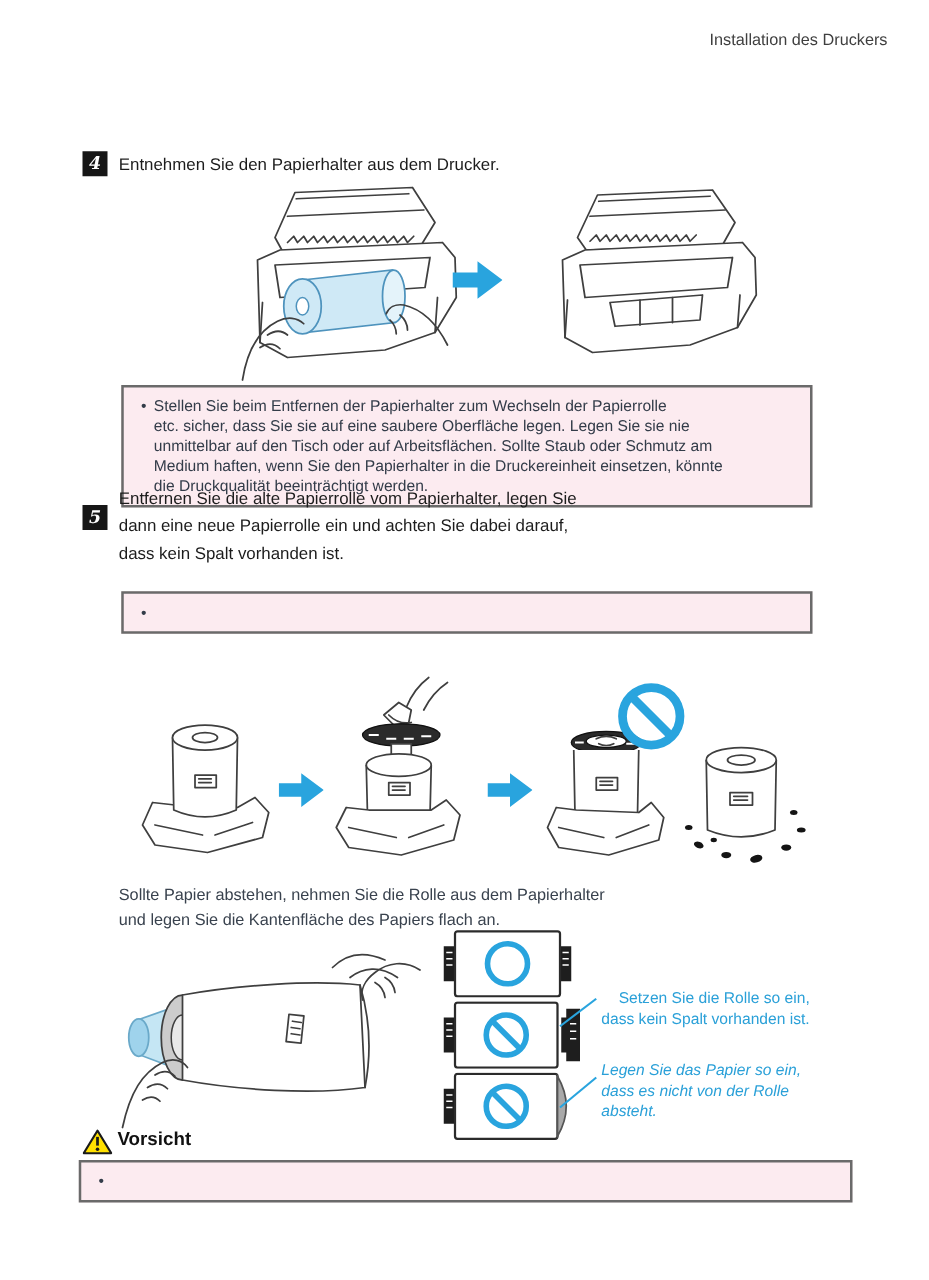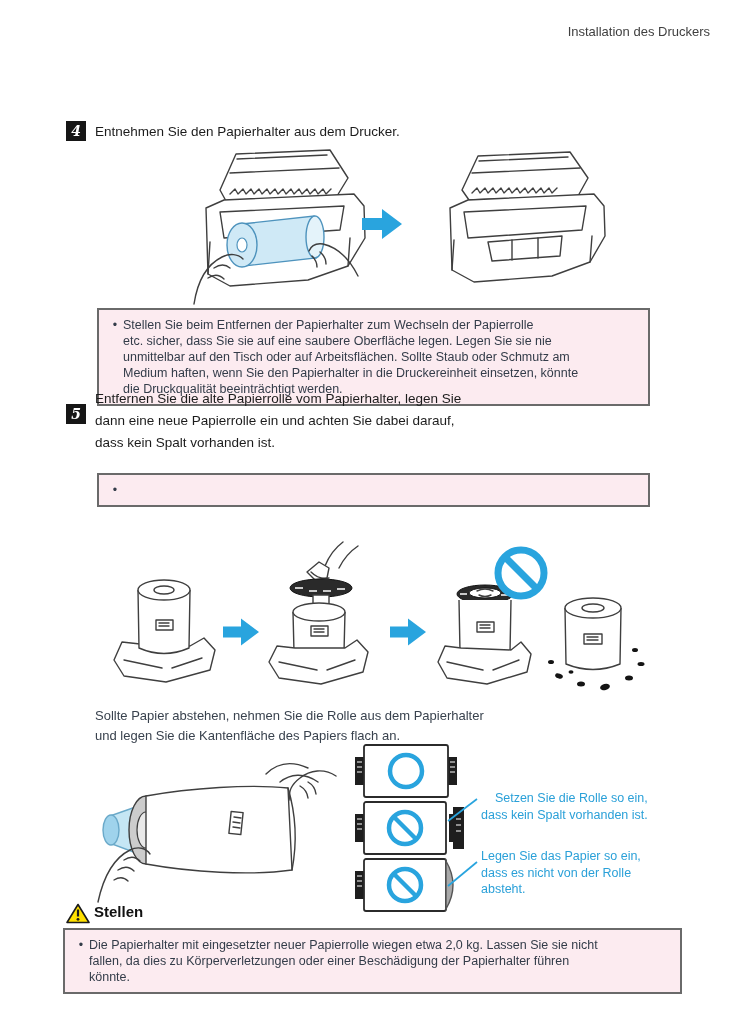--- a/index.html
+++ b/index.html
@@ -211,31 +211,28 @@
 
   <svg class="abs" style="left:447px;top:797px;" width="32" height="26">
     <line x1="1" y1="24" x2="30" y2="2" stroke="#29a4de" stroke-width="1.7"></line>
   </svg>
   <svg class="abs" style="left:447px;top:860px;" width="32" height="28">
     <line x1="1" y1="26" x2="30" y2="2" stroke="#29a4de" stroke-width="1.7"></line>
   </svg>
 
   <div class="abs callout preline" style="left:481px;top:790px;text-align:right;">Setzen Sie die Rolle so ein,
 dass kein Spalt vorhanden ist.</div>
-  <div class="abs callout preline" style="left:481px;top:848px;">Legen Sie das Papier so ein,
+  <div class="abs callout preline" style="left:481px;top:848px;font-style:italic;">Legen Sie das Papier so ein,
 dass es nicht von der Rolle
 absteht.</div>
 
   <svg class="abs" style="left:66px;top:903px;" width="24" height="21" viewBox="0 0 24 21">
     <polygon points="12,1.5 23,19.5 1,19.5" fill="#ffe000" stroke="#1a1a1a" stroke-width="1.6" stroke-linejoin="round"></polygon>
     <rect x="10.9" y="6.5" width="2.2" height="7" fill="#1a1a1a"></rect>
     <circle cx="12" cy="16.3" r="1.4" fill="#1a1a1a"></circle>
   </svg>
-  <div class="abs caution-title" style="left:94px;top:903px;">Stellen</div>
+  <div class="abs caution-title" style="left:94px;top:903px;">Vorsicht</div>
 
   <div class="abs notebox" style="left:63px;top:928px;width:619px;">
     <span class="bullet">•</span>
-    <span class="preline">Die Papierhalter mit eingesetzter neuer Papierrolle wiegen etwa 2,0 kg. Lassen Sie sie nicht
-fallen, da dies zu Körperverletzungen oder einer Beschädigung der Papierhalter führen
-könnte.</span>
   </div>
 
 </div>
 
 </body></html>

